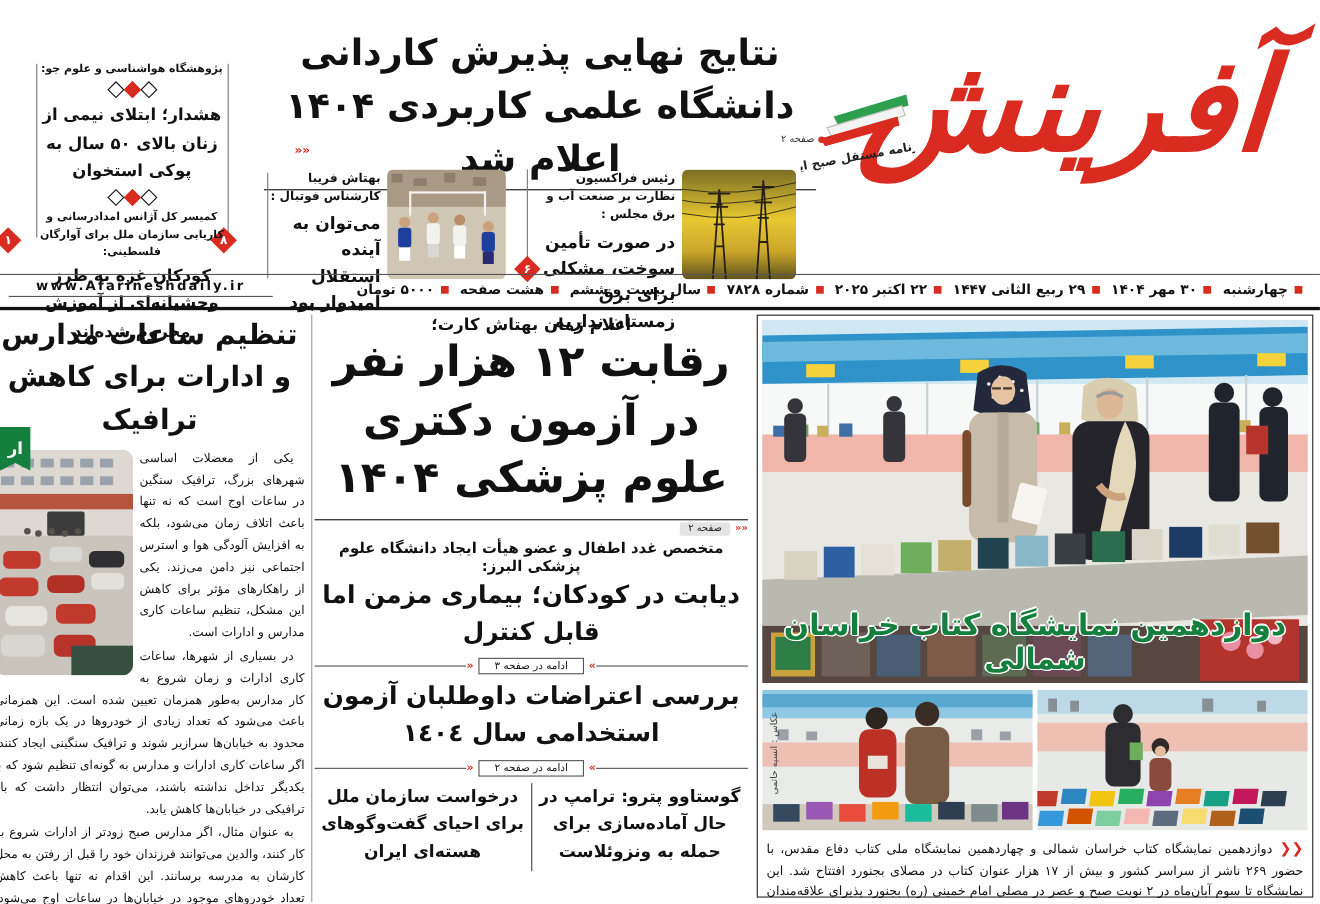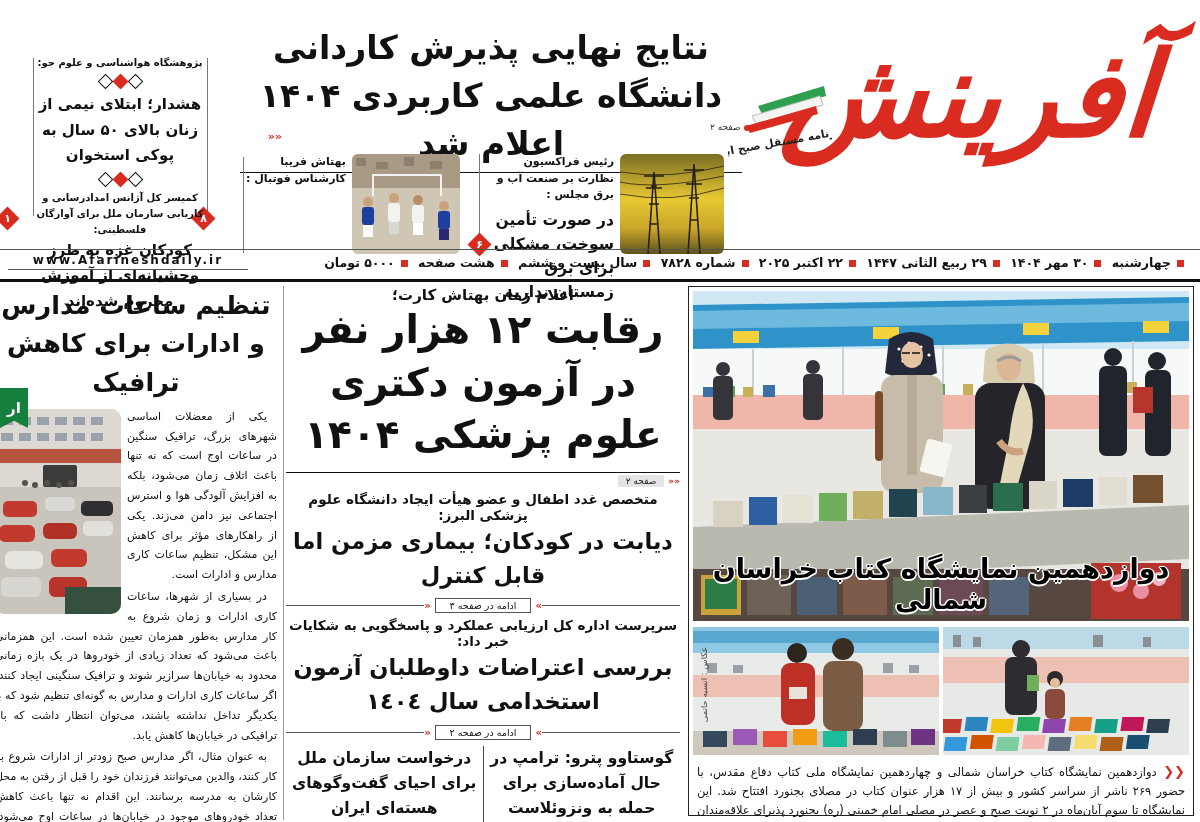--- a/index.html
+++ b/index.html
@@ -40,21 +40,21 @@
   #dateline{top:249px;right:0;width:1200px;height:30px;border-top:1px solid #555;}
   #site{position:absolute;left:8px;top:3px;width:240px;text-align:center;font-size:12px;font-weight:bold;
         letter-spacing:2px;direction:ltr;border-bottom:1px solid #555;padding-bottom:2px;}
   #dl-text{position:absolute;right:10px;top:5px;font-size:12.5px;font-weight:bold;}
   #dl-text .sq{display:inline-block;width:7px;height:7px;background:#d92b1f;margin:0 6px;}
   #thickrule{top:279px;right:0;width:1200px;height:3px;background:#111;}
   
   #right-col{top:286px;right:6px;width:504px;height:528px;border:1.5px solid #222;background:#fff;}
   #bigphoto{position:relative;margin:4px;height:330px;}
   #overlay-cap{position:absolute;bottom:6px;right:8px;left:8px;text-align:center;font-size:27px;font-weight:bold;
-      color:#000000;letter-spacing:-1px;
+      color:#15803d;letter-spacing:-1px;
       text-shadow:-1.5px 0 #fff,1.5px 0 #fff,0 -1.5px #fff,0 1.5px #fff,1px 1px #fff,-1px -1px #fff;margin-top:48px;}
   #smallrow{position:absolute;top:340px;right:4px;left:4px;height:128px;display:flex;gap:4px;}
   #smallrow .sp{flex:1;overflow:hidden;}
   #credit{position:absolute;top:360px;right:494px;font-size:8.5px;color:#444;transform:rotate(-90deg);transform-origin:top right;white-space:nowrap;}
   #photo-cap{position:absolute;top:474px;right:8px;left:8px;font-size:11.5px;line-height:1.65;text-align:justify;}
   #photo-cap .mark{color:#d92b1f;font-weight:bold;font-size:13px;}
   #center-col{top:286px;right:520px;width:394px;height:530px;}
   #lead-kick{font-size:15px;font-weight:bold;text-align:center;}
   #lead-title{font-size:39px;font-weight:bold;text-align:center;line-height:1.35;letter-spacing:-2px;
       border-bottom:1.5px solid #111;padding-bottom:10px;}
@@ -163,20 +163,21 @@
               <rect x="60" y="51" width="12" height="18" rx="3" fill="#f2f2ef"></rect>
               <rect x="61" y="69" width="10" height="12" fill="#fff"></rect>
             <circle cx="92" cy="52" r="5" fill="#caa27e"></circle>
               <rect x="86" y="57" width="12" height="18" rx="3" fill="#1d3f9e"></rect>
               <rect x="87" y="75" width="10" height="11" fill="#2a2a72"></rect>
           </g>
         </svg>
       </span>
       <div class="abs" style="right:114px;width:100px;text-align:right;">
         <div class="kick">بهتاش فریبا کارشناس فوتبال :</div>
+        <div class="ttl">می‌توان به آینده استقلال امیدوار بود</div>
       </div>
     </div>
   </div>
   <div class="vrule" style="right:498px;top:145px;height:96px;"></div>
 </div>
 
 <div class="abs" id="top-left">
   <div class="vrule" style="right:32px;top:58px;height:158px;"></div>
   <div class="vrule" style="right:206px;top:58px;height:158px;"></div>
   <div class="diamond" style="right:224px;top:210px;">
@@ -438,21 +439,20 @@
   </div>
   <div class="cont-row">
     <span class="ln"></span>
       <span class="chev noselect">»</span>
     <span class="bx">ادامه در صفحه ۳</span>
     <span class="chev noselect">«</span>
       <span class="ln"></span>
   </div>
 
   <div class="c-item">
-    <div class="kick">سرپرست اداره کل ارزیابی عملکرد و پاسخگویی به شکایات خبر داد:</div>
     <div class="ttl">بررسی اعتراضات داوطلبان آزمون استخدامی سال ١٤٠٤</div>
   </div>
   <div class="cont-row">
     <span class="ln"></span>
       <span class="chev noselect">»</span>
     <span class="bx">ادامه در صفحه ۲</span>
     <span class="chev noselect">«</span>
       <span class="ln"></span>
   </div>
 

